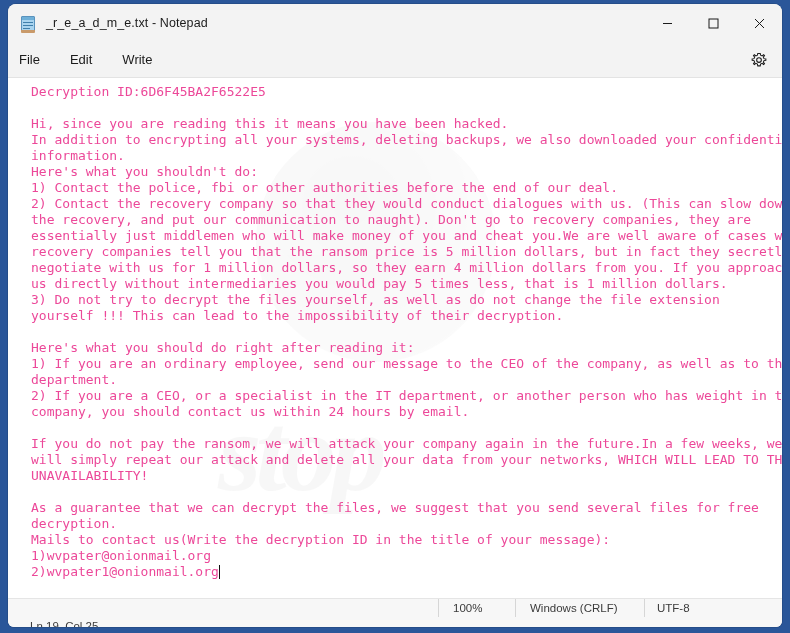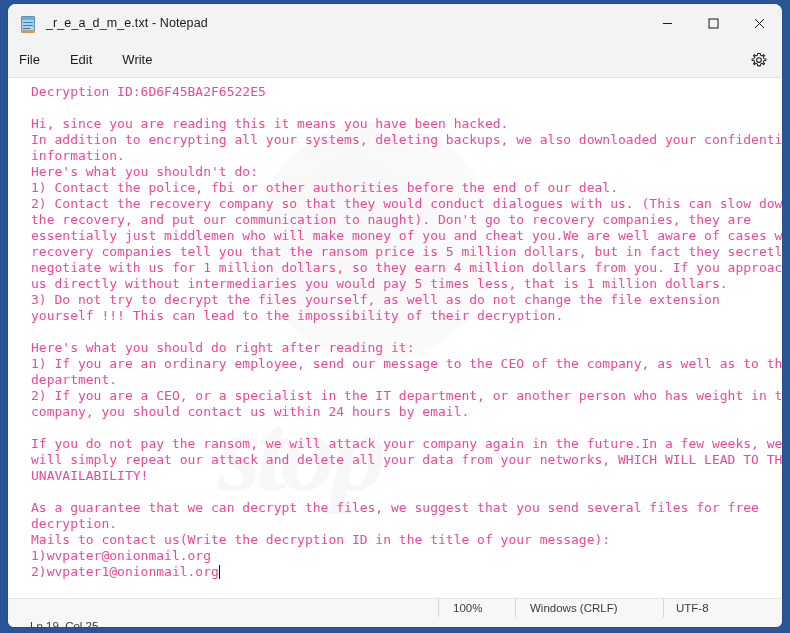--- a/index.html
+++ b/index.html
@@ -227,21 +227,21 @@
   .status-cell {
     height: 18px;
     display: flex;
     align-items: center;
     padding-left: 14px;
     border-left: 1px solid #d6d6d6;
     white-space: nowrap;
   }
   #cell-zoom  { position: absolute; left: 430px; }
   #cell-eol   { position: absolute; left: 507px; }
-  #cell-enc   { position: absolute; left: 655px; padding-left: 12px; }
+  #cell-enc   { position: absolute; left: 636px; padding-left: 12px; }
 </style>
 </head>
 <body>
 
 <div id="desktop">
 
   <div id="window">
 
     <div id="titlebar">
       <div class="app-icon">

